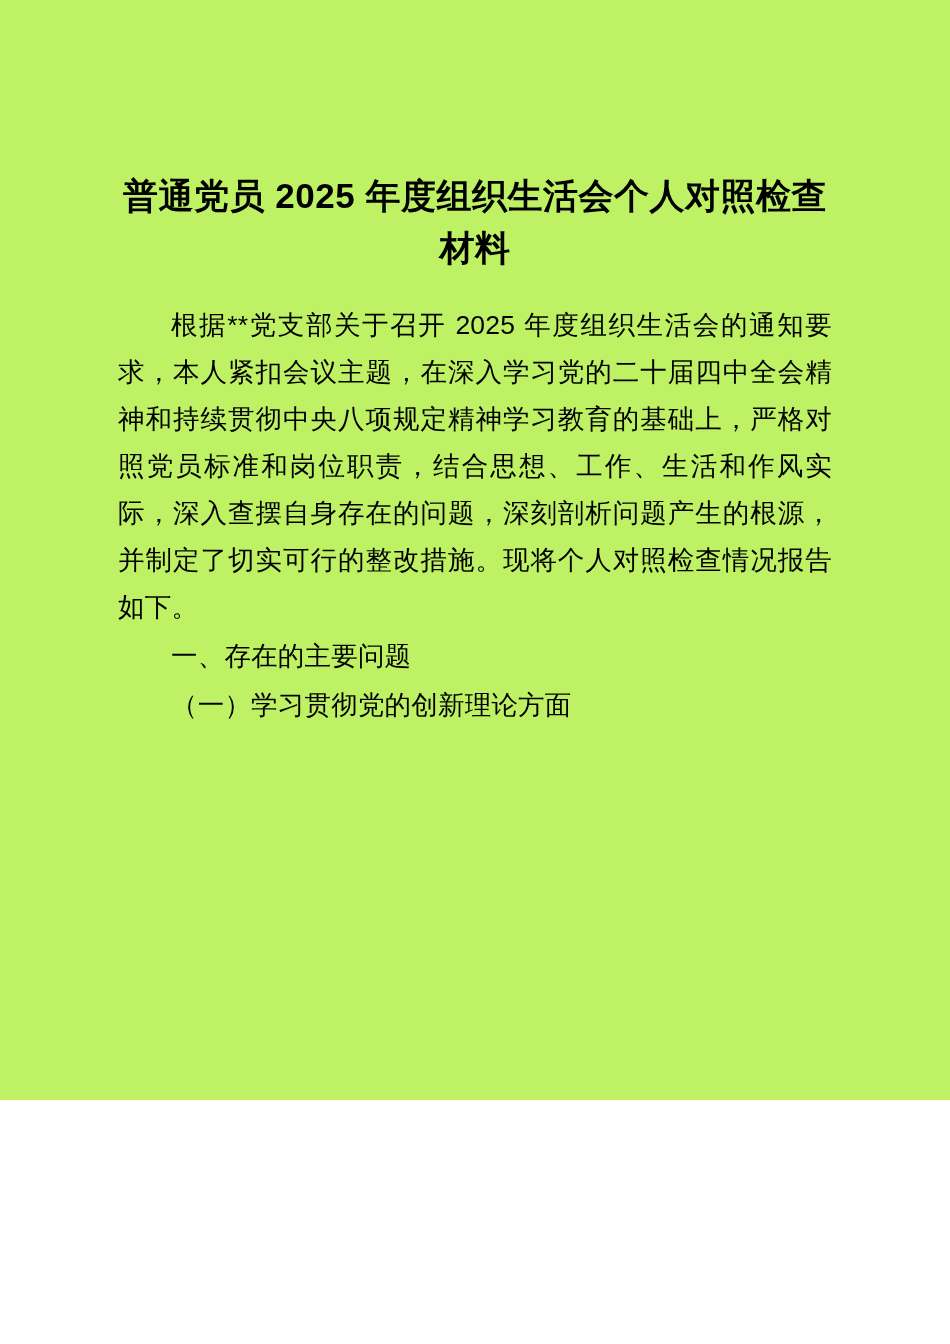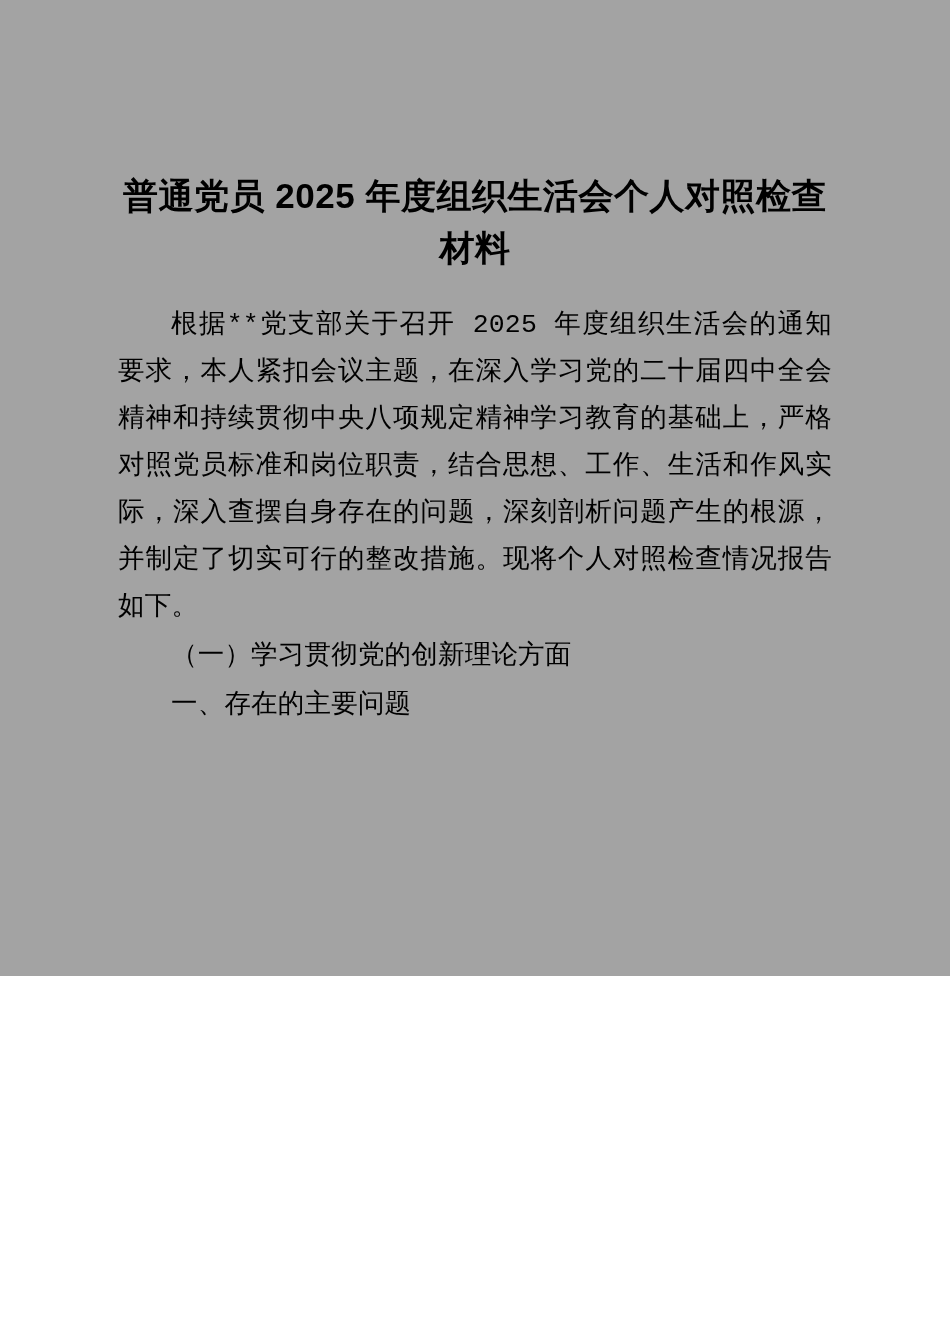--- a/index.html
+++ b/index.html
@@ -10,50 +10,50 @@
   body {
     width: 950px;
     height: 1344px;
     font-family: "Liberation Sans", sans-serif;
     color: #000000;
     overflow: hidden;
   }
   .page {
     box-sizing: border-box;
     width: 950px;
-    height: 976px;
+    height: 1100px;
     padding: 170px 118px 0 118px;
-    background: #a3a3a3;
+    background: #bef264;
   }
   .doc-title {
     font-family: "Liberation Sans", sans-serif;
     font-weight: bold;
     font-size: 35px;
     line-height: 52px;
     text-align: center;
     letter-spacing: 0.5px;
     margin: 0 0 28px 0;
     color: #000000;
   }
   .para {
-    font-family: Liberation Mono, monospace;
+    font-family: Liberation Sans, sans-serif;
     font-size: 26.5px;
     line-height: 47px;
     text-align: justify;
     text-justify: inter-ideograph;
     margin: 0 0 2px 0;
     text-indent: 2em;
     color: #000000;
     letter-spacing: 0.2px;
   }
   .para.heading {
     font-weight: normal;
   }
 </style>
 </head>
 <body>
 
 <div class="page">
   <h1 class="doc-title">普通党员 2025 年度组织生活会个人对照检查材料</h1>
   <p class="para">根据**党支部关于召开 2025 年度组织生活会的通知要求，本人紧扣会议主题，在深入学习党的二十届四中全会精神和持续贯彻中央八项规定精神学习教育的基础上，严格对照党员标准和岗位职责，结合思想、工作、生活和作风实际，深入查摆自身存在的问题，深刻剖析问题产生的根源，并制定了切实可行的整改措施。现将个人对照检查情况报告如下。</p>
+  <p class="para heading">一、存在的主要问题</p>
   <p class="para heading">（一）学习贯彻党的创新理论方面</p>
-  <p class="para heading">一、存在的主要问题</p>
 </div>
 
 </body></html>

